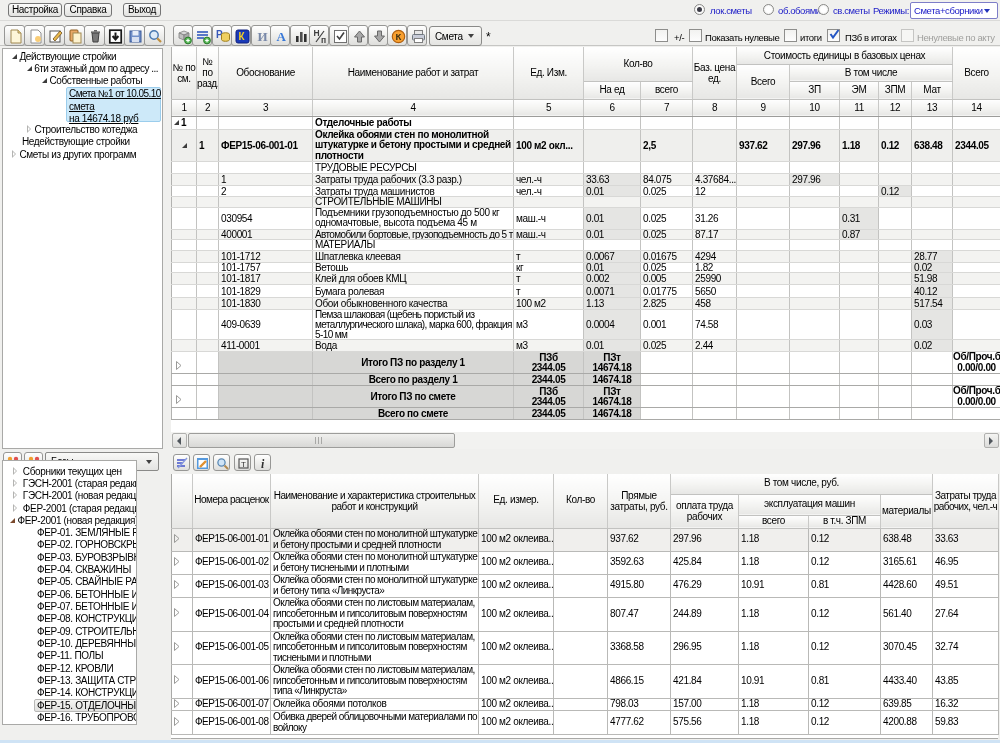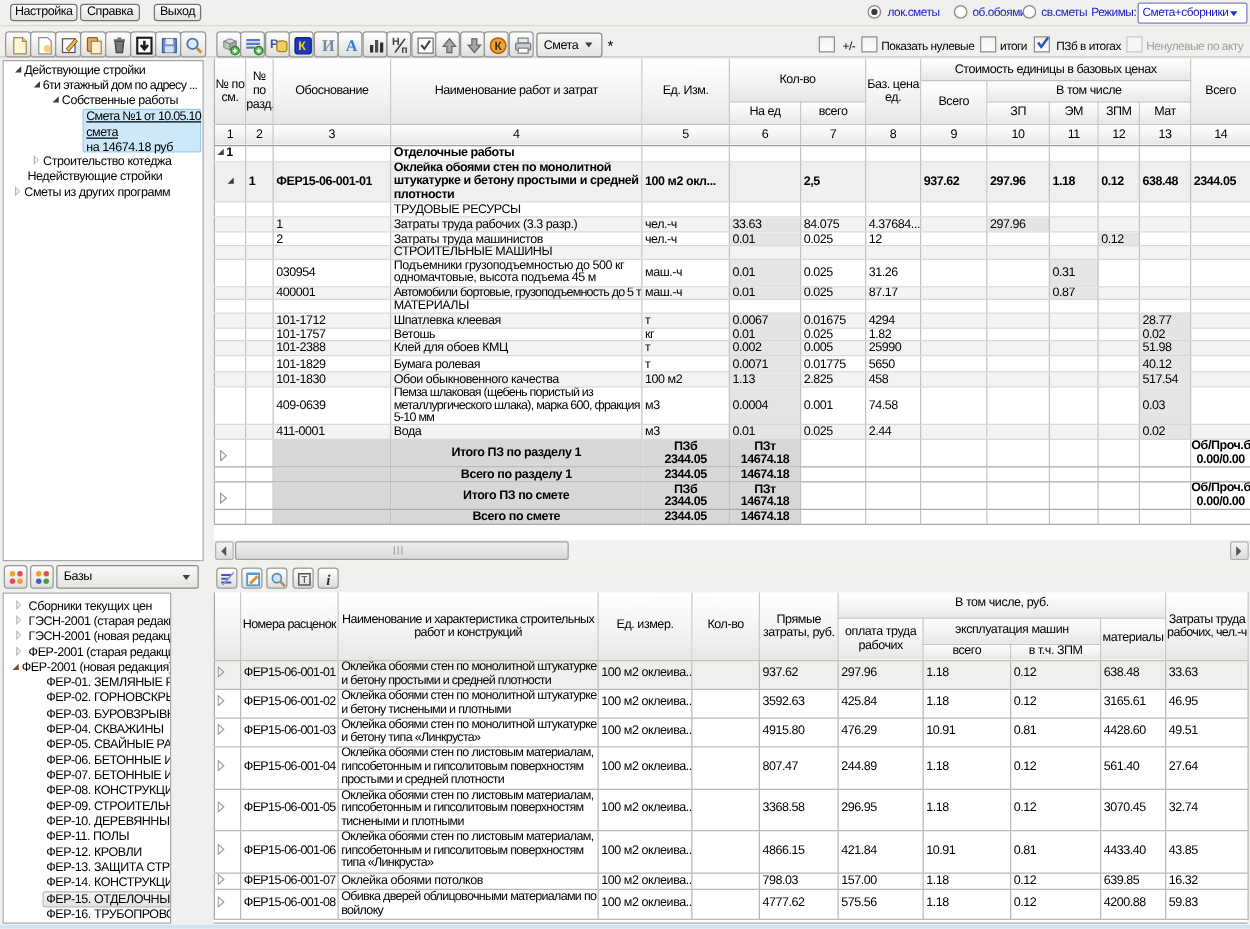--- a/index.html
+++ b/index.html
@@ -226,21 +226,21 @@
 <div class="cb dis" style="left:901px;top:29px"></div>
 <div class="abs gray sm" style="left:917px;top:32px">Ненулевые по акту</div>
 
 <div class="panel" style="left:2px;top:48px;width:161px;height:401px;overflow:hidden">
 <div class="ti" style="left:9px;top:2px"><span class="exp"></span> Действующие стройки</div>
 <div class="ti" style="left:24px;top:14px;letter-spacing:-0.55px"><span class="exp"></span> 6ти этажный дом по адресу ...</div>
 <div class="ti" style="left:39px;top:26px"><span class="exp"></span> Собственные работы</div>
 <div class="abs" style="left:63px;top:38px;width:95px;height:35px;background:#cde9f9;border:1px solid #9bcdec;border-radius:2px"></div>
 <div class="ti" style="left:66px;top:39px;text-decoration:underline;letter-spacing:-0.55px">Смета №1 от 10.05.10</div>
 <div class="ti" style="left:66px;top:51.5px;text-decoration:underline">смета</div>
-<div class="ti" style="left:66px;top:64px;">на 14674.18 руб</div>
+<div class="ti" style="left:66px;top:64px;text-decoration:underline">на 14674.18 руб</div>
 <div class="ti" style="left:24px;top:75px"><span class="col"></span> Строительство котеджа</div>
 <div class="ti" style="left:19px;top:87px">Недействующие стройки</div>
 <div class="ti" style="left:9px;top:100px"><span class="col"></span> Сметы из других программ</div>
 </div>
 
 <div class="abs" style="left:171px;top:47px;width:829px;height:385px;background:#fff"></div>
 <div id="maingrid" class="abs" style="left:171px;top:47px">
 <table id="mt" style="width:829px">
 <colgroup>
         <col style="width:25px">
@@ -470,21 +470,21 @@
           <td></td>
           <td></td>
           <td></td>
           <td></td>
           <td class="g">0.02</td>
           <td></td>
 </tr>
 <tr class="stripe" style="height:12px">
  <td></td>
           <td></td>
-          <td>101-2388</td>
+          <td>101-1817</td>
           <td>Клей для обоев КМЦ</td>
           <td>т</td>
           <td class="g">0.002</td>
           <td>0.005</td>
           <td>25990</td>
           <td></td>
           <td></td>
           <td></td>
           <td></td>
           <td class="g">51.98</td>
@@ -650,21 +650,21 @@
         <circle cx="4" cy="4" r="2.2" fill="#f0a030"></circle>
         <circle cx="10" cy="4" r="2.2" fill="#e05050"></circle>
         <circle cx="4" cy="10" r="2.2" fill="#4060c0"></circle>
         <circle cx="10" cy="10" r="2.2" fill="#40a040"></circle>
       </svg>
     </div>
 <div class="abs" style="left:45px;top:452px;width:114px;height:19px;border:1px solid #8a8a88;border-radius:2px;background:linear-gradient(#f9f9f7,#e4e4e2)"></div>
 <div class="abs" style="left:51px;top:456px">Базы</div>
 <div class="dar" style="left:146px;top:460px"></div>
 </div>
-<div class="panel" style="left:2px;top:474px;width:135px;height:265px;overflow:hidden">
+<div class="panel" style="left:2px;top:460px;width:135px;height:265px;overflow:hidden">
 <div class="ti" style="left:10px;top:5px"><span class="col"></span>&nbsp; Сборники текущих цен</div>
 <div class="ti" style="left:10px;top:17px"><span class="col"></span>&nbsp; ГЭСН-2001 (старая редакция)</div>
 <div class="ti" style="left:10px;top:29px"><span class="col"></span>&nbsp; ГЭСН-2001 (новая редакция)</div>
 <div class="ti" style="left:10px;top:42px"><span class="col"></span>&nbsp; ФЕР-2001 (старая редакция)</div>
 <div class="ti" style="left:7px;top:54px"><span class="exp" style="border-bottom-color:#7b4a2d"></span> ФЕР-2001 (новая редакция)</div>
 <div class="ti" style="left:34px;top:66px">ФЕР-01. ЗЕМЛЯНЫЕ РАБО...</div>
 <div class="ti" style="left:34px;top:78px">ФЕР-02. ГОРНОВСКРЫШН...</div>
 <div class="ti" style="left:34px;top:91px">ФЕР-03. БУРОВЗРЫВНЫЕ ...</div>
 <div class="ti" style="left:34px;top:103px">ФЕР-04. СКВАЖИНЫ</div>
 <div class="ti" style="left:34px;top:115px">ФЕР-05. СВАЙНЫЕ РАБОТ...</div>

